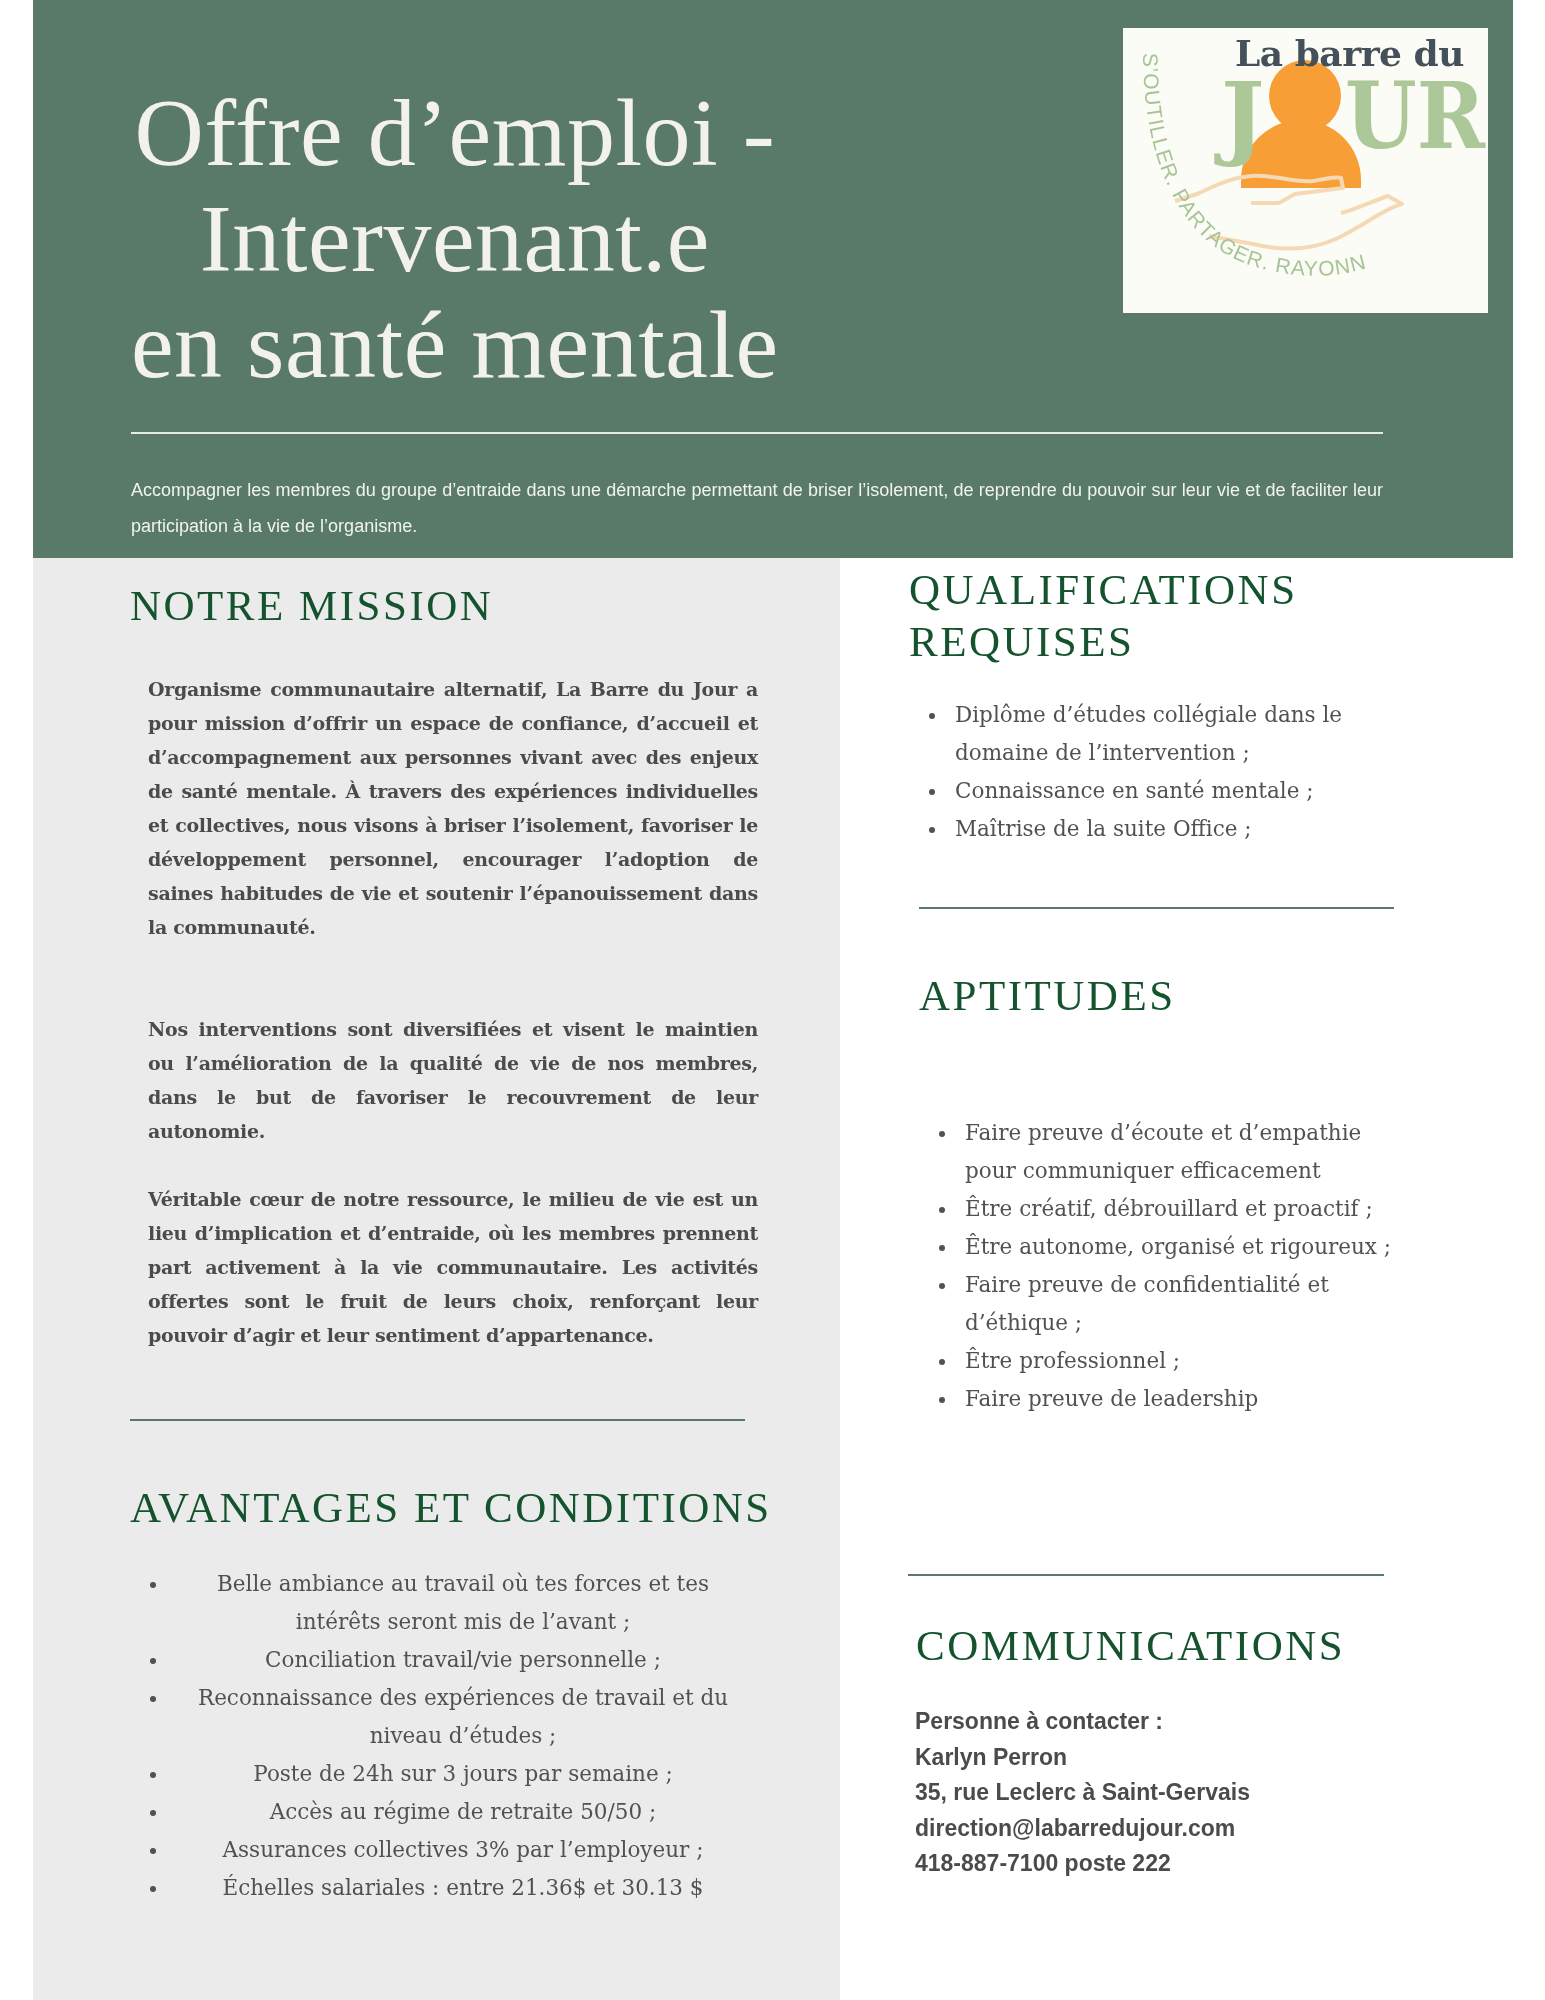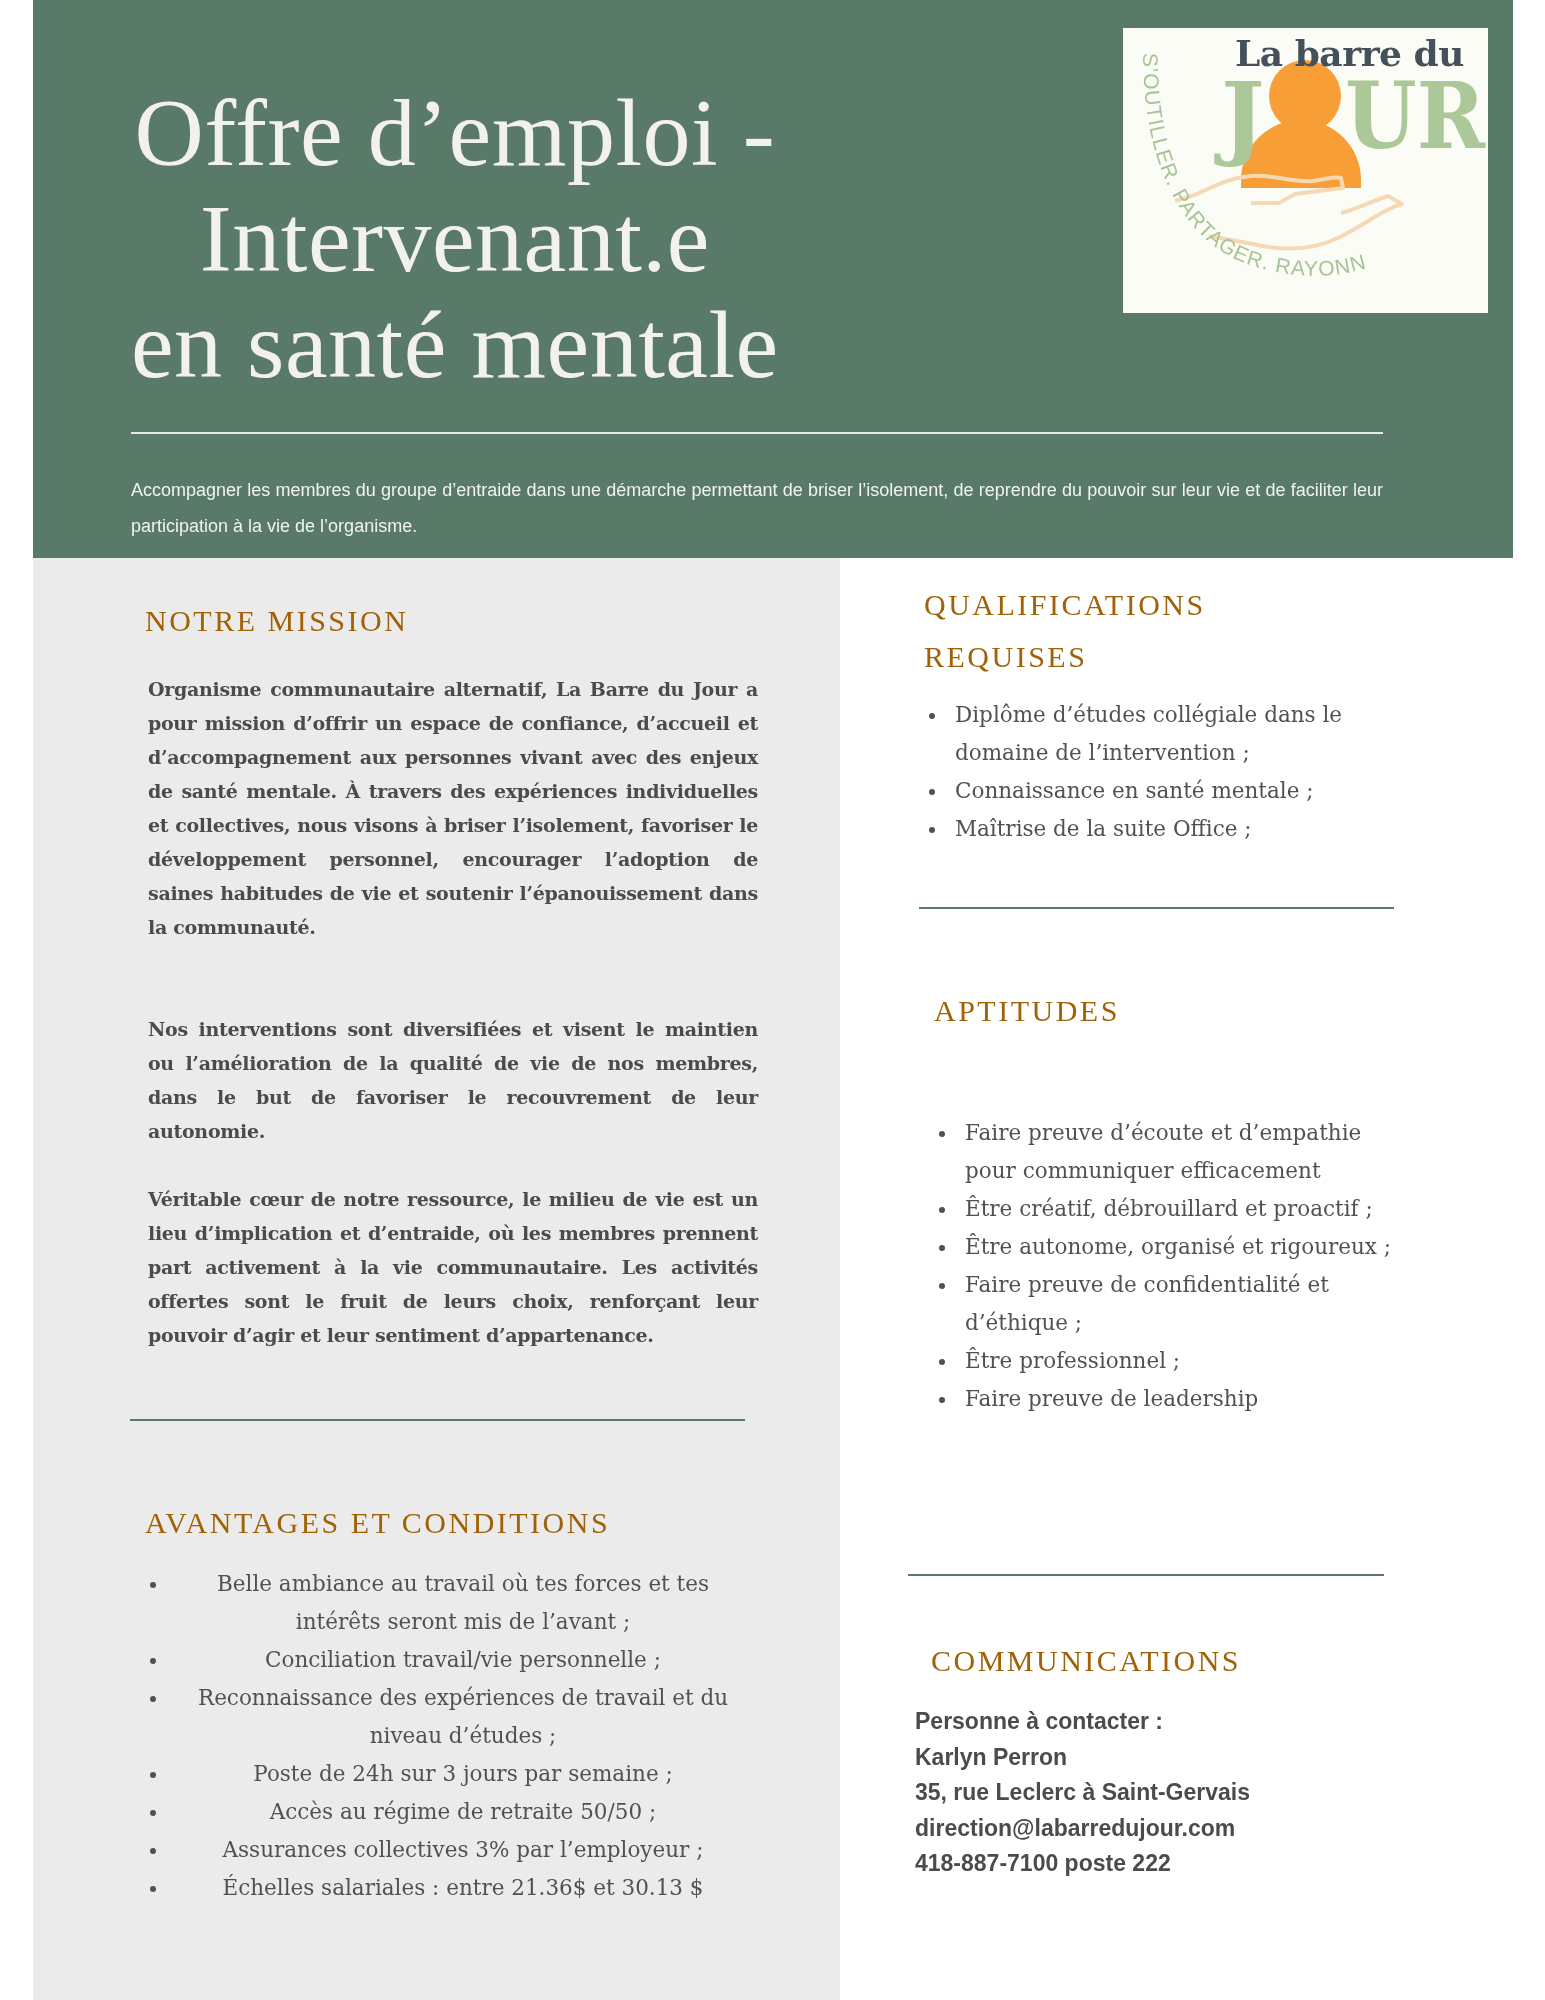--- a/index.html
+++ b/index.html
@@ -6,21 +6,21 @@
   body { width:1545px; height:2000px; position:relative; background:#ffffff; overflow:hidden; font-family:"Liberation Serif", serif; }
   .header { position:absolute; left:33px; top:0; width:1480px; height:558px; background:#5a7a69; }
   .title { position:absolute; left:131px; top:80px; margin:0; color:#f3f1ee; font-family:"Liberation Serif", serif; font-weight:normal; font-size:96px; line-height:106px; letter-spacing:0.5px; }
   .title span { display:block; white-space:nowrap;text-align:center; }
   .header-rule { position:absolute; left:131px; top:432px; width:1252px; height:0; border-top:2px solid #e6ebe7; }
   .subtitle { position:absolute; left:131px; top:472px; width:1252px; margin:0; color:#f1f3f0; font-family:"Liberation Sans", sans-serif; font-size:18px; line-height:36px; text-align:justify; }
   .logo { position:absolute; left:1123px; top:28px; width:365px; height:285px; background:#fcfcf7; overflow:hidden; }
   .logo svg { position:absolute; left:0; top:0; }
   .logo-top { position:absolute; left:112px; top:4px; font-family:"DejaVu Serif", serif; font-weight:bold; font-size:36px; color:#45515a; letter-spacing:-0.5px; white-space:nowrap; }
   .left-panel { position:absolute; left:33px; top:558px; width:807px; height:1442px; background:#ebebeb; }
-  .section-heading { position:absolute; margin:15px; color:#a16207; font-family:"Liberation Serif", serif; font-weight:normal; font-size:30px; letter-spacing:2.5px; line-height:52px; text-transform:uppercase; }
+  .section-heading { position:absolute; margin:0; color:#14532d; font-family:"Liberation Serif", serif; font-weight:normal; font-size:43px; letter-spacing:2.5px; line-height:52px; text-transform:uppercase; }
   .mission-text { position:absolute; left:132px; width:610px; margin:16px; color:#4d4a4a; font-family:"DejaVu Serif", serif; font-weight:bold; font-size:19px; line-height:34px; text-align:justify; letter-spacing:-0.3px; }
   .rule { position:absolute; height:0; border-top:2px solid #5a7a69; }
   ul.blist { position:absolute; margin:0; padding:0; list-style:none; color:#555050; font-family:"DejaVu Serif", serif; font-size:21.5px; line-height:38px; }
   ul.blist li { position:relative; padding-left:26px; }
   ul.blist li::before { content:""; position:absolute; left:0; top:17px; width:6px; height:6px; border-radius:50%; background:#555050; }
   .contact { position:absolute; left:915px; top:1704px; margin:0; font-family:"Liberation Sans", sans-serif; font-weight:bold; font-size:23px; line-height:35.5px; color:#4d4a4a; }
   .contact div { white-space:nowrap; }
 </style>
 </head>
 <body>

